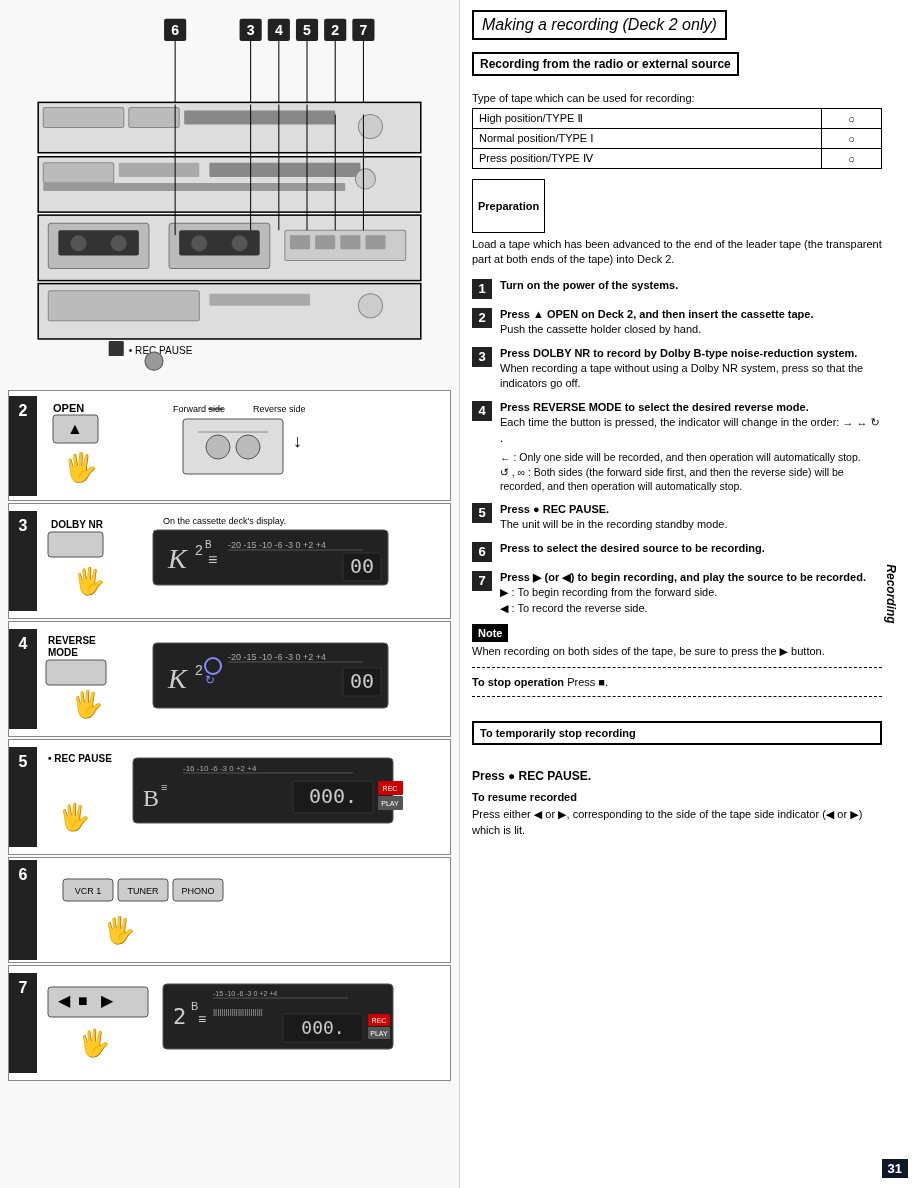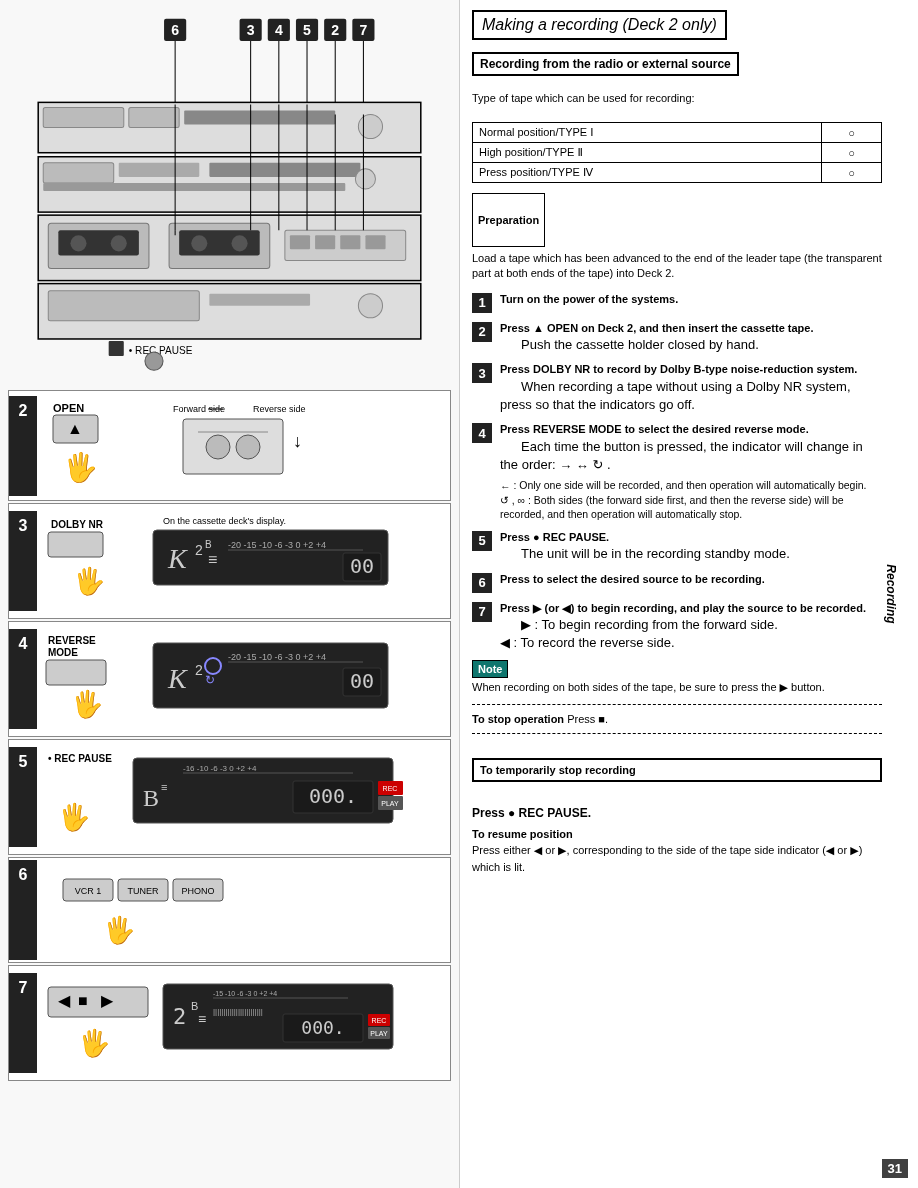--- a/index.html
+++ b/index.html
@@ -161,33 +161,32 @@
       line-height: 1.4;
     }
 
     .step-text .main-instruction {
       font-weight: bold;
       font-size: 11px;
     }
 
     .step-text .sub-text {
       font-weight: normal;
-      font-size: 13px;
+      font-size: 11px;
       line-height: 1.4;
-      margin-left: 21px;
     }
 
     .note-box {
       border: 1px solid #000;
       padding: 2px 5px;
       display: inline-block;
       font-size: 11px;
       font-weight: bold;
       margin-bottom: 2px;
-      background: #0f766e;
+      background: #000000;
       color: #fff;
     }
 
     .note-text {
       font-size: 11px;
       line-height: 1.4;
       margin-bottom: 8px;
     }
 
     .dotted-line {
@@ -238,21 +237,21 @@
 
     .right-panel-inner {
       padding-right: 24px;
     }
 
     
     .page-number {
       position: absolute;
       bottom: 10px;
       right: 10px;
-      background: #404040;
+      background: #0f172a;
       color: #fff;
       padding: 2px 6px;
       font-weight: bold;
       font-size: 13px;
     }
   </style>
 </head>
 <body>
 
 <div class="left-panel">
@@ -498,29 +497,29 @@
 
     
     <div class="page-title">Making a recording (Deck 2 only)</div>
 
     
     <div style="margin-bottom:8px;">
       <div class="section-header">Recording from the radio or external source</div>
     </div>
 
     
-    <p style="font-size:11px; margin-bottom:18px;">Type of tape which can be used for recording:</p>
+    <p style="font-size:11px; margin-bottom:4px;">Type of tape which can be used for recording:</p>
     <table class="tape-table">
       <tbody>
         <tr>
-          <td>Normal position/TYPE Ⅰ</td>
+          <td>High position/TYPE Ⅱ</td>
           <td>○</td>
         </tr>
         <tr>
-          <td>High position/TYPE Ⅱ</td>
+          <td>Normal position/TYPE Ⅰ</td>
           <td>○</td>
         </tr>
         <tr>
           <td>Press position/TYPE Ⅳ</td>
           <td>○</td>
         </tr>
       </tbody>
     </table>
 
     
@@ -556,21 +555,21 @@
       </div>
     </div>
 
     
     <div class="instruction-step">
       <div class="step-badge">4</div>
       <div class="step-text">
         <span class="main-instruction">Press REVERSE MODE to select the desired reverse mode.</span><br>
         <span class="sub-text">Each time the button is pressed, the indicator will change in the order: →  ↔  ↻ .</span>
         <div style="margin-top:4px; font-size:10.5px;">
-          <p>← : Only one side will be recorded, and then operation will automatically begin.</p>
+          <p>← : Only one side will be recorded, and then operation will automatically stop.</p>
           <p>↺ , ∞ : Both sides (the forward side first, and then the reverse side) will be recorded, and then operation will automatically stop.</p>
         </div>
       </div>
     </div>
 
     
     <div class="instruction-step">
       <div class="step-badge">5</div>
       <div class="step-text">
         <span class="main-instruction">Press ● REC PAUSE.</span><br>
@@ -617,21 +616,21 @@
     
     <div class="temp-stop-box">
       <span>To temporarily stop recording</span>
     </div>
 
     
     <p class="rec-pause-instruction">Press ● REC PAUSE.</p>
 
     
     <div class="resume-text">
-      <span style="font-weight:bold;">To resume position</span><br>
+      <span style="font-weight:bold;">To resume recorded</span><br>
       <span>Press either ◀ or ▶, corresponding to the side of the tape side indicator (◀ or ▶) which is lit.</span>
     </div>
 
   </div>
 
   <div class="vertical-label">Recording</div>
 
   <div class="page-number">31</div>
 </div>
 

